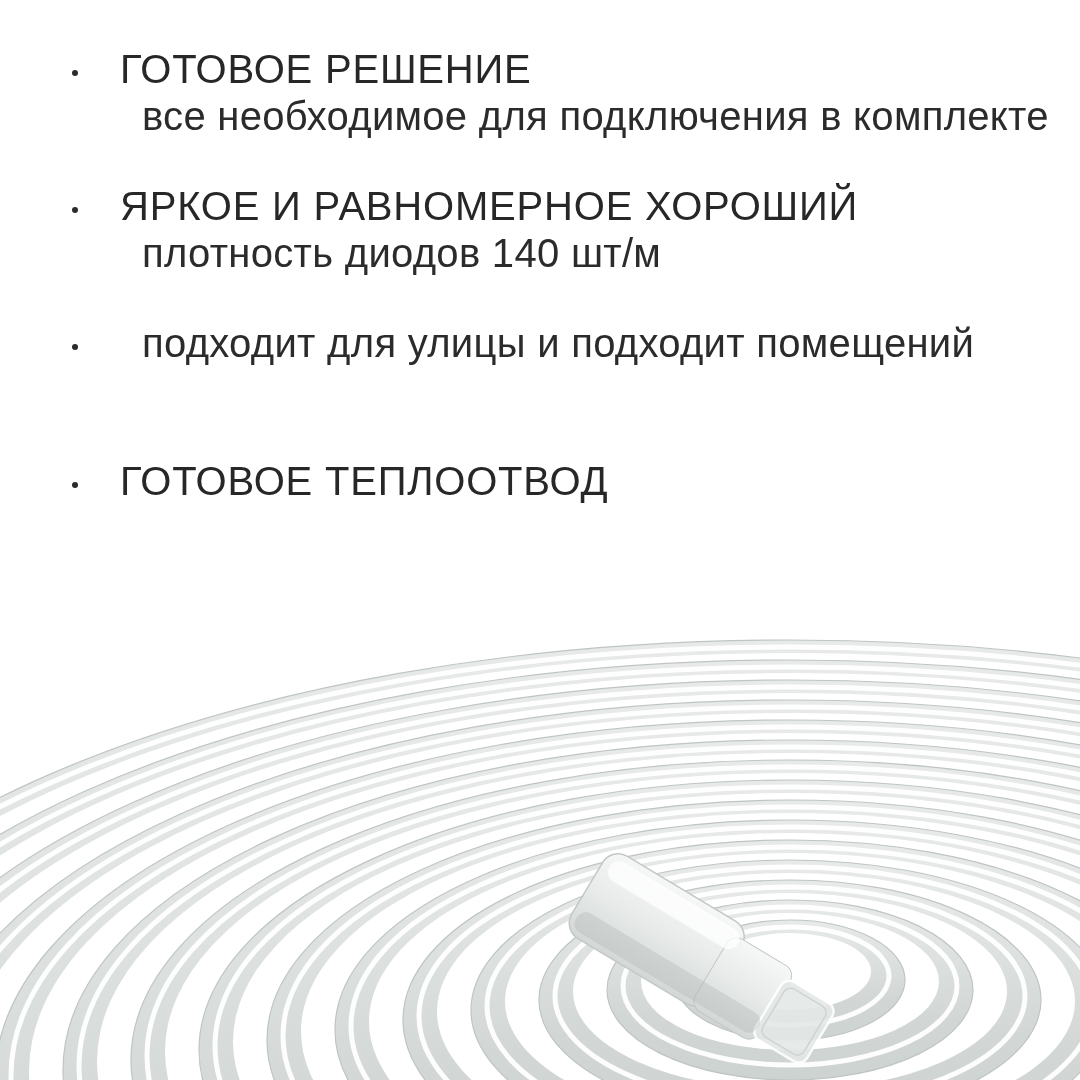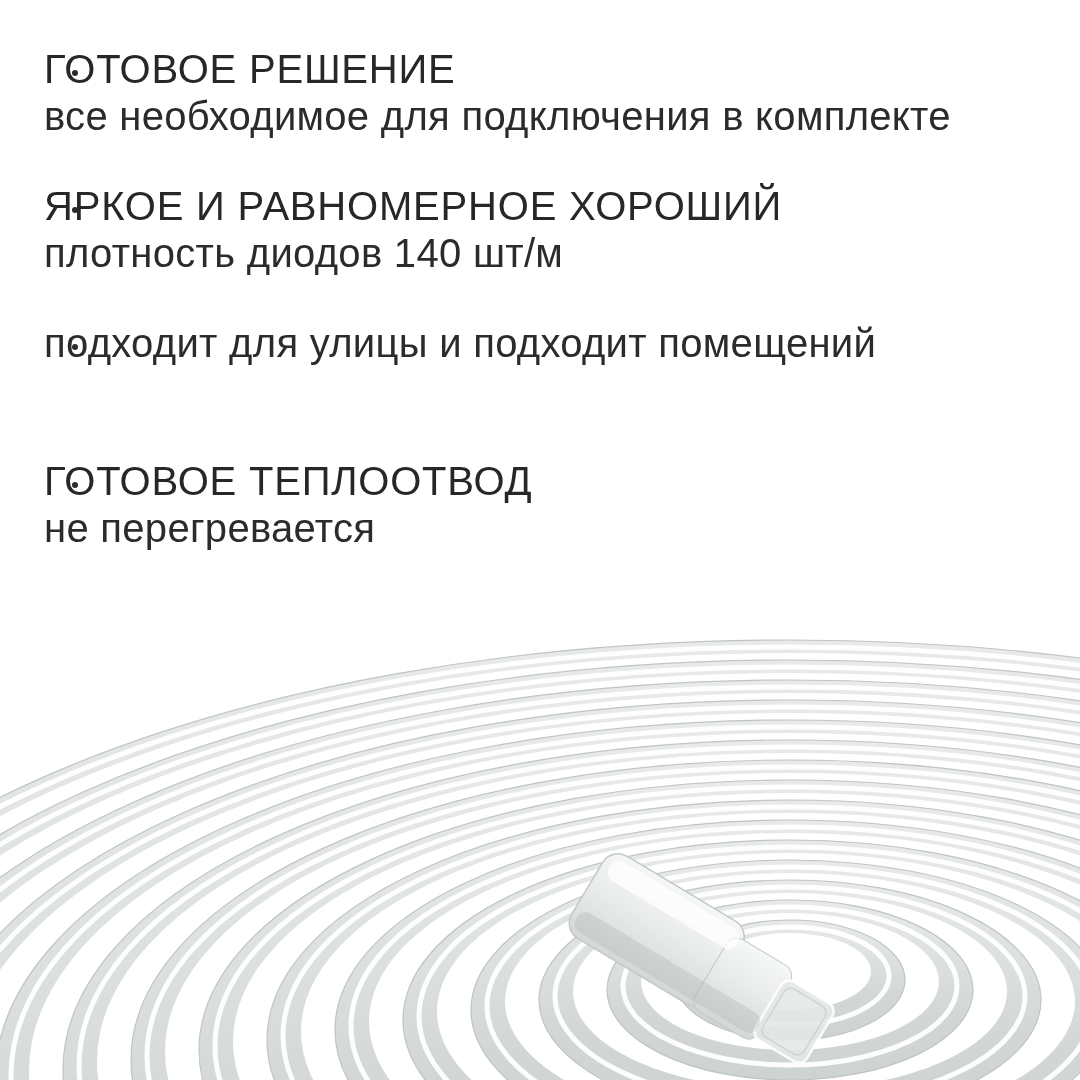--- a/index.html
+++ b/index.html
@@ -14,21 +14,21 @@
   .canvas {
     position: relative;
     width: 1080px;
     height: 1080px;
     background: #ffffff;
   }
   .feature {
     position: absolute;
     left: 0;
     width: 1080px;
-    padding-left: 44px;
+    padding-left: 120px;
     box-sizing: border-box;
   }
   .bullet {
     position: absolute;
     left: 72px;
     top: 24px;
     width: 6px;
     height: 6px;
     border-radius: 50%;
     background: #2b2b2b;
@@ -39,20 +39,21 @@
     letter-spacing: 0.8px;
     color: #272727;
     white-space: nowrap;
   }
   .f-sub {
     font-size: 40px;
     line-height: 47px;
     letter-spacing: 0.3px;
     color: #2b2b2b;
     white-space: nowrap;
+    margin-left: 22px;
   }
   #photo-svg {
     position: absolute;
     left: 0;
     top: 560px;
   }
 </style>
 </head>
 <body>
 
@@ -71,21 +72,20 @@
   </section>
 
   <section class="feature" style="top:320px">
     <span class="bullet"></span>
     <div class="f-sub">подходит для улицы и подходит помещений</div>
   </section>
 
   <section class="feature" style="top:458px">
     <span class="bullet"></span>
     <div class="f-title">ГОТОВОЕ ТЕПЛООТВОД</div>
-    <div class="f-sub">не перегревается</div>
   </section>
 
   <svg id="photo-svg" width="1080" height="520" viewBox="0 0 1080 520">
     <defs>
       <linearGradient id="bandGrad" x1="0" y1="0" x2="0" y2="1">
         <stop offset="0" stop-color="#e7eae9"></stop>
         <stop offset="0.3" stop-color="#dde1e0"></stop>
         <stop offset="0.65" stop-color="#d2d7d5"></stop>
         <stop offset="1" stop-color="#cdd3d1"></stop>
       </linearGradient>

